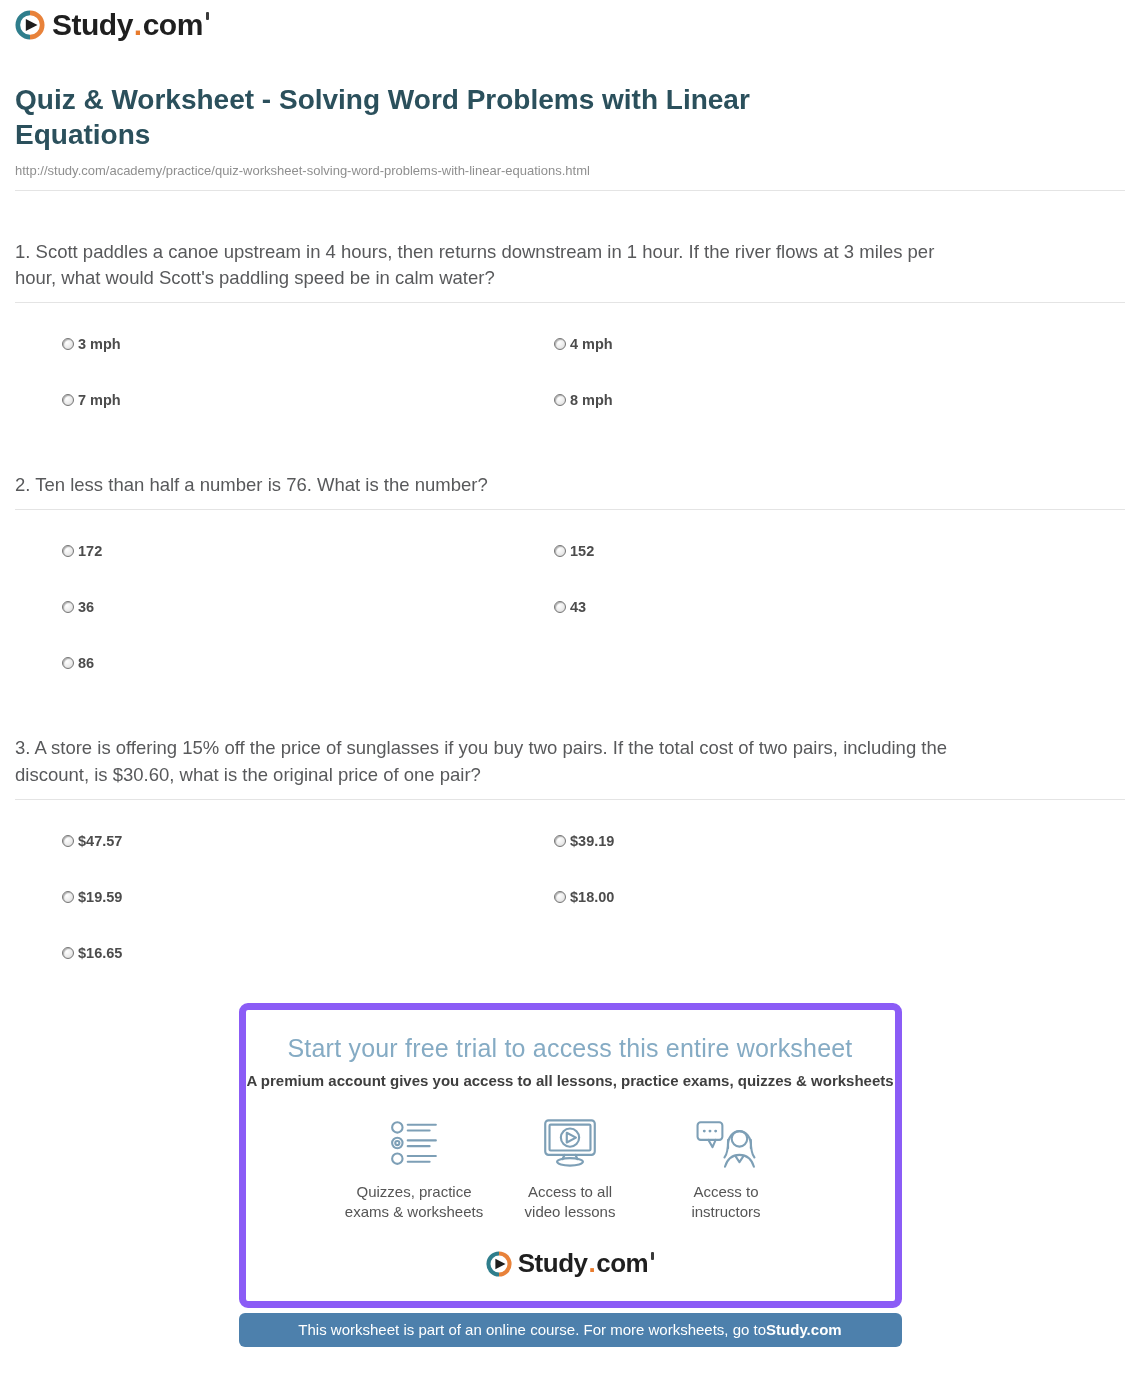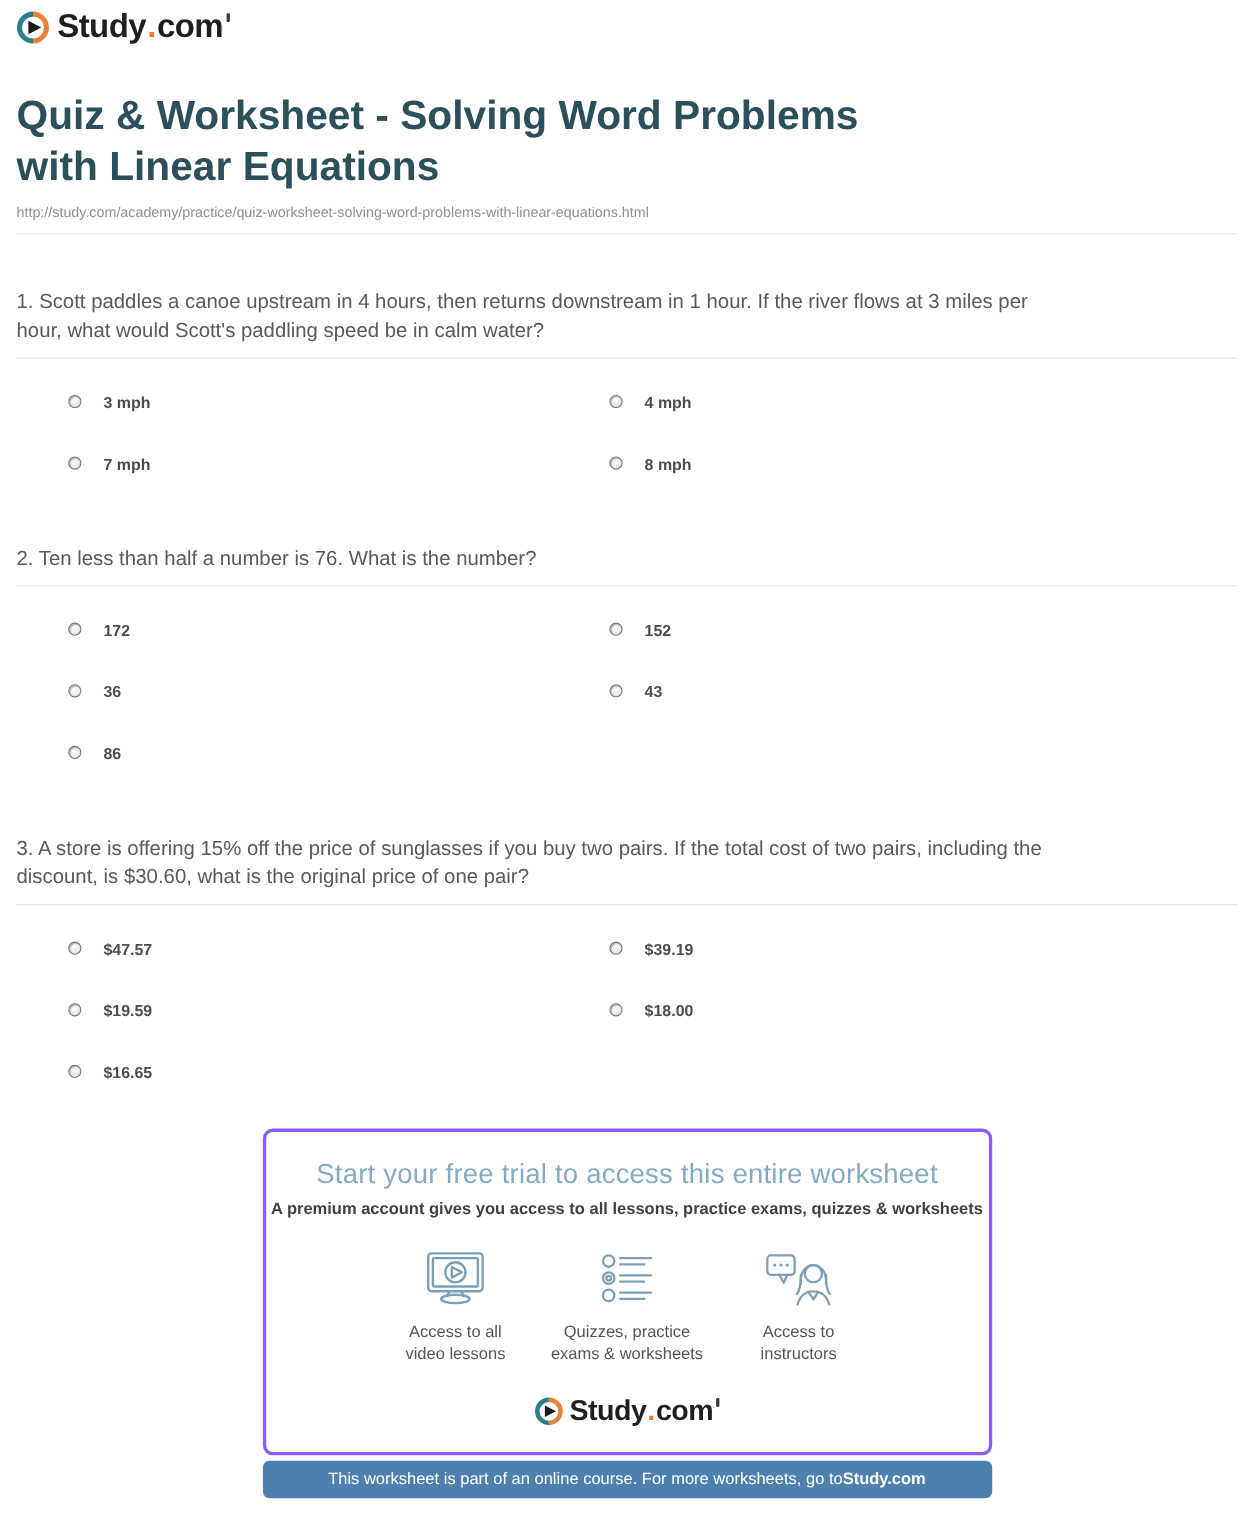--- a/index.html
+++ b/index.html
@@ -8,39 +8,39 @@
   .page { width:1140px; min-height:1394px; padding:8px 15px 20px; }
 
   
   .logo { display:flex; align-items:center; gap:7px; }
   .logo svg { display:block; }
   .logo-text { font-size:30px; font-weight:700; color:#1f1f1f; letter-spacing:-0.5px; display:flex; align-items:baseline;justify-content:space-between; }
   .logo-text .dot { color:#e87b2d; margin:0 1px; }
   .tm-tick { width:3px; height:8px; background:#3a3a3a; margin-left:3px; align-self:flex-start; margin-top:4px; border-radius:1px; }
 
   
-  h1.title { margin-top:40px; font-size:37px; line-height:1.26; font-weight:700; color:#2b505c; max-width:830px; }
+  h1.title { margin-top:40px; font-size:28px; line-height:1.26; font-weight:700; color:#2b505c; max-width:830px; }
   .url { margin-top:10px; font-size:13px; color:#8f8f8f; }
   .rule { border:none; border-top:1px solid #e4e4e4; margin-top:12px; }
 
   
   .question { margin-top:48px; }
   .q-text { font-size:18.5px; line-height:1.42; color:#58595b; max-width:935px; }
   .q-rule { margin-top:11px; }
   .options { margin:33px 0 0 47px; display:grid; grid-template-columns:492px 1fr; row-gap:40px; }
-  .option { display:flex; align-items:flex-start; gap:20px; cursor:default; }
+  .option { display:flex; align-items:center; gap:4px; cursor:default; }
   .radio { width:12px; height:12px; flex:0 0 12px; border-radius:50%;
            border:1px solid #767676;
            background:radial-gradient(circle at 38% 35%, #ffffff 0%, #ececec 55%, #cccccc 100%);
            box-shadow:inset 1px 1px 1px rgba(0,0,0,0.28); }
   .opt-label { font-size:14.5px; font-weight:700; color:#4c4c4c; }
   .question { margin-bottom:0; }
 
   
-  .trial-card { width:663px; margin:42px auto 0; border:3px solid #8b5cf6; border-radius:9px;
+  .trial-card { width:663px; margin:42px auto 0; border:7px solid #8b5cf6; border-radius:9px;
                 background:#ffffff; padding:24px 0 22px; }
   .trial-heading { text-align:center; font-size:25px; font-weight:400; color:#85abc4; letter-spacing:0.2px; }
   .trial-sub { text-align:center; font-size:15px; color:#3f3f3f; margin-top:9px;font-weight:bold; }
   .features { display:flex; justify-content:center; margin-top:26px; }
   .feature { width:156px; display:flex; flex-direction:column; align-items:center; }
   .feature svg { display:block; height:56px; }
   .f-label { margin-top:11px; text-align:center; font-size:15px; color:#555555; line-height:1.35; }
   .card-logo { display:flex; justify-content:center; align-items:center; gap:6px; margin-top:26px; }
   .card-logo .logo-text { font-size:26px; }
 
@@ -148,56 +148,56 @@
           <span class="opt-label">$16.65</span>
         </label>
     </div>
   </section>
 
   <div class="trial-card">
     <h2 class="trial-heading">Start your free trial to access this entire worksheet</h2>
     <p class="trial-sub">A premium account gives you access to all lessons, practice exams, quizzes &amp; worksheets</p>
 
     <div class="features">
-
-      <div class="feature">
-        <svg width="56" height="50" viewBox="0 0 52 46">
-          <g class="icon-stroke">
-            <rect x="3" y="2" width="46" height="32" rx="3"></rect>
-            <rect x="7" y="6" width="38" height="24" rx="1"></rect>
-            <circle cx="26" cy="18" r="8.5"></circle>
-            <path d="M23 13.5 L31.5 18 L23 22.5 Z"></path>
-            <path d="M21 34 L19 38 M31 34 L33 38"></path>
-            <ellipse cx="26" cy="40.5" rx="12" ry="3.5"></ellipse>
-          </g>
-        </svg>
-        <div class="f-label">
-          <span>Access to all</span><br>
-          <span>video lessons</span>
-        </div>
-      </div>
 
       <div class="feature">
         <svg width="50" height="50" viewBox="0 0 48 46">
           <g class="icon-stroke">
             <circle cx="8" cy="8" r="5"></circle>
             <line x1="18" y1="5.5" x2="45" y2="5.5"></line>
             <line x1="18" y1="11" x2="39" y2="11"></line>
             <circle cx="8" cy="23" r="5"></circle>
             <circle cx="8" cy="23" r="2"></circle>
             <line x1="18" y1="20.5" x2="45" y2="20.5"></line>
             <line x1="18" y1="26" x2="39" y2="26"></line>
             <circle cx="8" cy="38" r="5"></circle>
             <line x1="18" y1="35.5" x2="45" y2="35.5"></line>
             <line x1="18" y1="41" x2="39" y2="41"></line>
           </g>
         </svg>
         <div class="f-label">
           <span>Quizzes, practice</span><br>
           <span>exams &amp; worksheets</span>
+        </div>
+      </div>
+
+      <div class="feature">
+        <svg width="56" height="50" viewBox="0 0 52 46">
+          <g class="icon-stroke">
+            <rect x="3" y="2" width="46" height="32" rx="3"></rect>
+            <rect x="7" y="6" width="38" height="24" rx="1"></rect>
+            <circle cx="26" cy="18" r="8.5"></circle>
+            <path d="M23 13.5 L31.5 18 L23 22.5 Z"></path>
+            <path d="M21 34 L19 38 M31 34 L33 38"></path>
+            <ellipse cx="26" cy="40.5" rx="12" ry="3.5"></ellipse>
+          </g>
+        </svg>
+        <div class="f-label">
+          <span>Access to all</span><br>
+          <span>video lessons</span>
         </div>
       </div>
 
 
       <div class="feature">
         <svg width="60" height="52" viewBox="0 0 58 50">
           <g class="icon-stroke">
             <rect x="1.5" y="5" width="24" height="17" rx="3"></rect>
             <path d="M12 22 L16 29 L19 22"></path>
             <circle cx="8" cy="13.5" r="1.4" fill="#7d9fb6" stroke="none"></circle>

